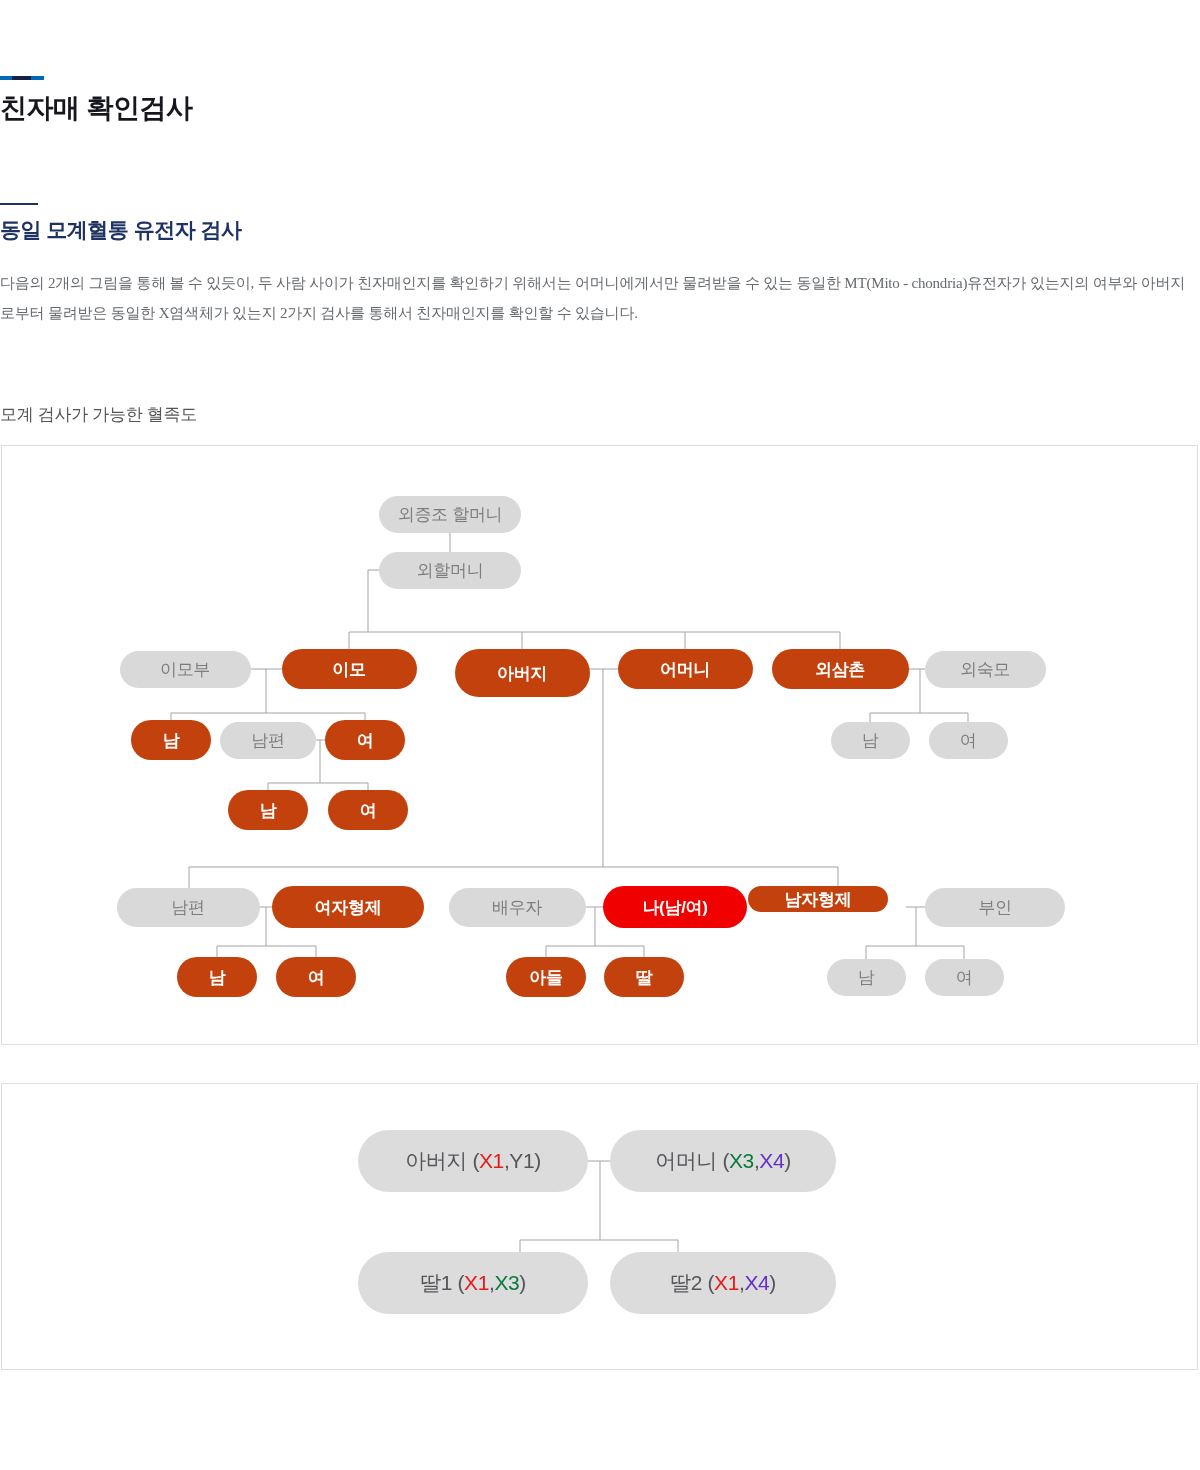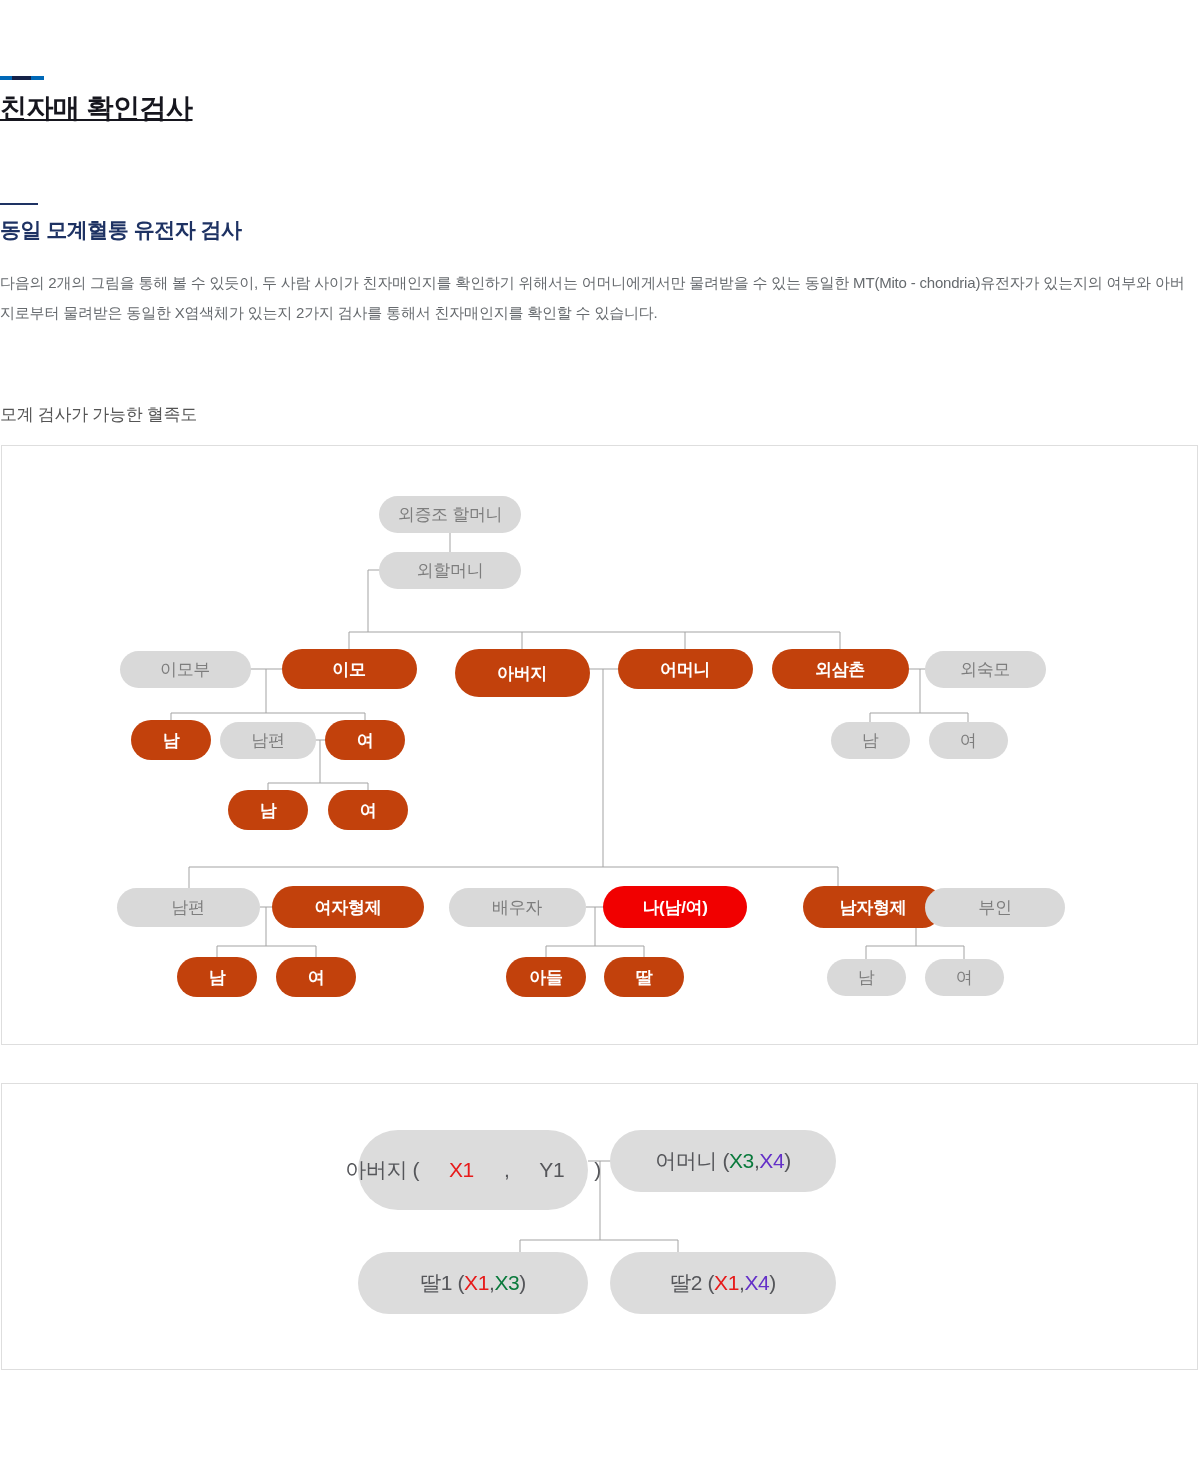--- a/index.html
+++ b/index.html
@@ -6,30 +6,30 @@
   body{
     width:1200px;height:1470px;position:relative;background:#ffffff;
     font-family:"Liberation Sans","DejaVu Sans",sans-serif;
     -webkit-font-smoothing:antialiased;
   }
   
   .accent-bar{position:absolute;left:0;top:76px;height:4px;display:flex;}
   .accent-bar span{display:block;height:100%;}
   .page-title{
     position:absolute;left:0;top:90px;margin:0;
-    font-size:27px;font-weight:700;color:#16161e;letter-spacing:-0.5px;text-decoration:underline;
+    font-size:27px;font-weight:700;color:#16161e;letter-spacing:-0.5px;
   }
   .sub-accent{position:absolute;left:0;top:203px;width:38px;height:2px;}
   .sub-title{
     position:absolute;left:0;top:216px;margin:0;
     font-size:21px;font-weight:700;color:#1e3263;letter-spacing:-0.5px;
   }
   .intro{
     position:absolute;left:0;top:268px;width:1194px;margin:0;
-    font-size:15px;line-height:30px;color:#666a6e;letter-spacing:-0.2px;
+    font-size:15px;line-height:30px;color:#666a6e;letter-spacing:-0.2px;font-family:Liberation Serif, serif;
   }
   .figure-label{
     position:absolute;left:0;top:403px;
     font-size:17px;color:#555;letter-spacing:-0.3px;
   }
   
   .panel{position:absolute;left:1px;width:1197px;background:#fff;border:1px solid #dedede;box-sizing:border-box;}
   .panel.p1{top:445px;height:600px;}
   .panel.p2{top:1083px;height:287px;}
   
@@ -130,29 +130,29 @@
     <div class="pill gray" style="left: 220px; top: 721.5px; width: 96px; height: 37px;">남편</div>
     <div class="pill blue" style="left: 325px; top: 720px; width: 80px; height: 40px;">여</div>
     <div class="pill gray" style="left: 830.5px; top: 721.5px; width: 79px; height: 37px;">남</div>
     <div class="pill gray" style="left: 928.5px; top: 721.5px; width: 79px; height: 37px;">여</div>
     <div class="pill blue" style="left: 228px; top: 790px; width: 80px; height: 40px;">남</div>
     <div class="pill blue" style="left: 328px; top: 790px; width: 80px; height: 40px;">여</div>
     <div class="pill gray" style="left: 116.5px; top: 887.5px; width: 143px; height: 39px;">남편</div>
     <div class="pill blue" style="left: 272px; top: 886px; width: 152px; height: 42px;">여자형제</div>
     <div class="pill gray" style="left: 448.5px; top: 887.5px; width: 137px; height: 39px;">배우자</div>
     <div class="pill red" style="left: 603px; top: 886px; width: 144px; height: 42px;">나(남/여)</div>
-    <div class="pill blue" style="left: 803px; top: 886px; width: 140px; height: 42px;">남자형제</div>
+    <div class="pill blue" style="left: 748px; top: 886px; width: 140px; height: 26px;">남자형제</div>
     <div class="pill gray" style="left: 925px; top: 887.5px; width: 140px; height: 39px; text-align: right;">부인</div>
     <div class="pill blue" style="left: 177px; top: 957px; width: 80px; height: 40px;">남</div>
     <div class="pill blue" style="left: 276px; top: 957px; width: 80px; height: 40px;">여</div>
     <div class="pill blue" style="left: 506px; top: 957px; width: 80px; height: 40px;">아들</div>
     <div class="pill blue" style="left: 604px; top: 957px; width: 80px; height: 40px;">딸</div>
     <div class="pill gray" style="left: 826.5px; top: 958.5px; width: 79px; height: 37px;">남</div>
     <div class="pill gray" style="left: 924.5px; top: 958.5px; width: 79px; height: 37px;">여</div>
-    <div class="pill big" style="left: 358px; top: 1130px; width: 230px; height: 80px; gap: 30px;">
+    <div class="pill big" style="left: 358px; top: 1130px; width: 230px; height: 62px;">
       <span class="c-plain">아버지 (</span>
       <span class="c-red">X1</span>
       <span class="c-plain">, </span>
       <span class="c-plain">Y1</span>
       <span class="c-plain">)</span>
     </div>
     <div class="pill big" style="left: 610px; top: 1130px; width: 226px; height: 62px;">
       <span class="c-plain">어머니 (</span>
       <span class="c-green">X3</span>
       <span class="c-plain">, </span>

